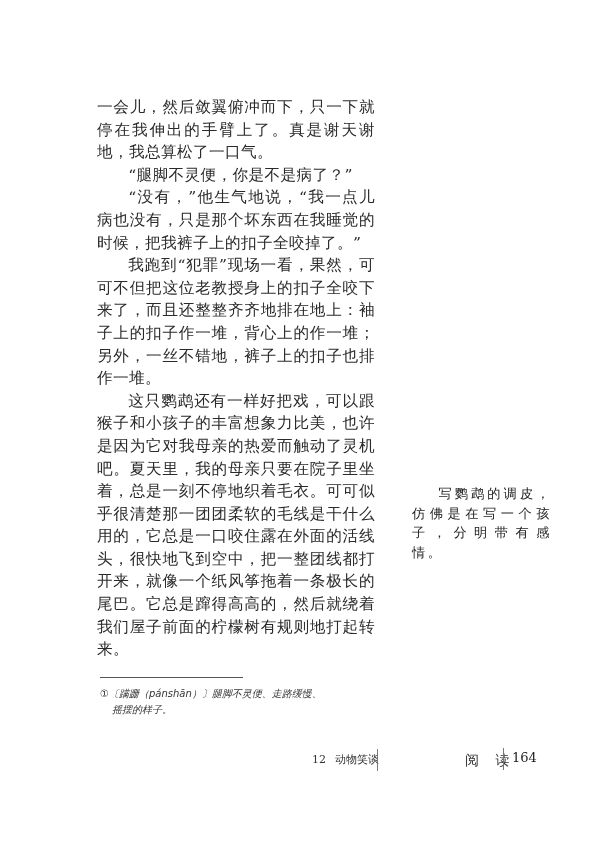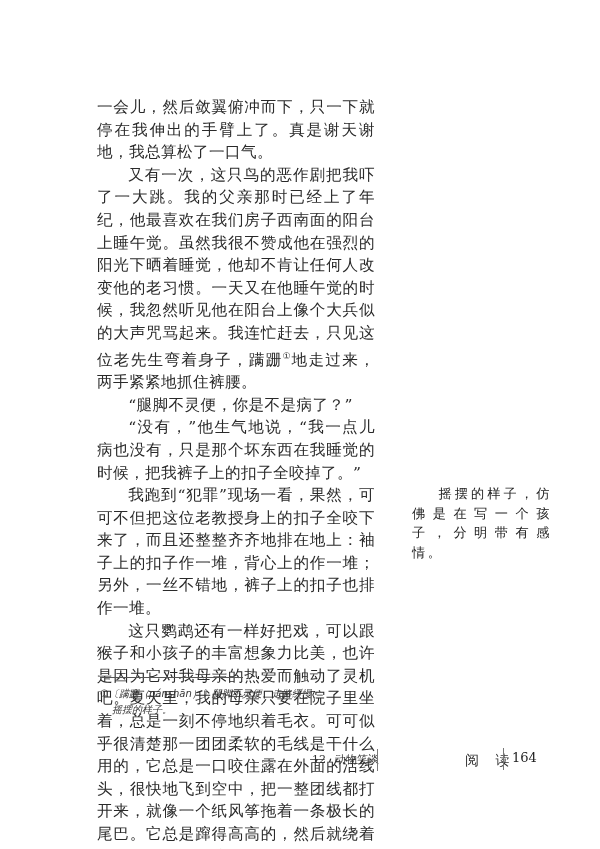--- a/index.html
+++ b/index.html
@@ -48,29 +48,28 @@
     .page-number {
       position: absolute; left: 512px; top: 750px;
       font-size: 13px; color: #222;
     }
   </style>
 </head>
 <body>
 
 <div class="body-text">
   <p class="cont">一会儿，然后敛翼俯冲而下，只一下就停在我伸出的手臂上了。真是谢天谢地，我总算松了一口气。</p>
-  <p><span>又有一次，这只鸟的恶作剧把我吓了一大跳。我的父亲那时已经上了年纪，他最喜欢在我们房子西南面的阳台上睡午觉。虽然我很不赞成他在强烈的阳光下晒着睡觉，他却不肯让任何人改变他的老习惯。一天又在他睡午觉的时候，我忽然听见他在阳台上像个大兵似的大声咒骂起来。我连忙赶去，只见这位老先生弯着身子，蹒跚</span><span class="sup">①</span><span>地走过来，两手紧紧地抓住裤腰。</span></p>
   <p>“腿脚不灵便，你是不是病了？”</p>
   <p>“没有，”他生气地说，“我一点儿病也没有，只是那个坏东西在我睡觉的时候，把我裤子上的扣子全咬掉了。”</p>
   <p>我跑到“犯罪”现场一看，果然，可可不但把这位老教授身上的扣子全咬下来了，而且还整整齐齐地排在地上：袖子上的扣子作一堆，背心上的作一堆；另外，一丝不错地，裤子上的扣子也排作一堆。</p>
   <p>这只鹦鹉还有一样好把戏，可以跟猴子和小孩子的丰富想象力比美，也许是因为它对我母亲的热爱而触动了灵机吧。夏天里，我的母亲只要在院子里坐着，总是一刻不停地织着毛衣。可可似乎很清楚那一团团柔软的毛线是干什么用的，它总是一口咬住露在外面的活线头，很快地飞到空中，把一整团线都打开来，就像一个纸风筝拖着一条极长的尾巴。它总是蹿得高高的，然后就绕着我们屋子前面的柠檬树有规则地打起转来。</p>
 </div>
 
 <div class="margin-note">
-  <p>摇摆的样子，仿佛是在写一个孩子，分明带有感情。</p>
+  <p>写鹦鹉的调皮，仿佛是在写一个孩子，分明带有感情。</p>
 </div>
 
 <div class="footnote-rule"></div>
 <div class="footnote">
   <span>①</span><span>〔蹒跚（pánshān）〕腿脚不灵便、走路缓慢、</span>
   <span class="fn-line2">摇摆的样子。</span>
 </div>
 
 <div class="footer-left">
   <span class="chap-no">12</span><span>动物笑谈</span>

